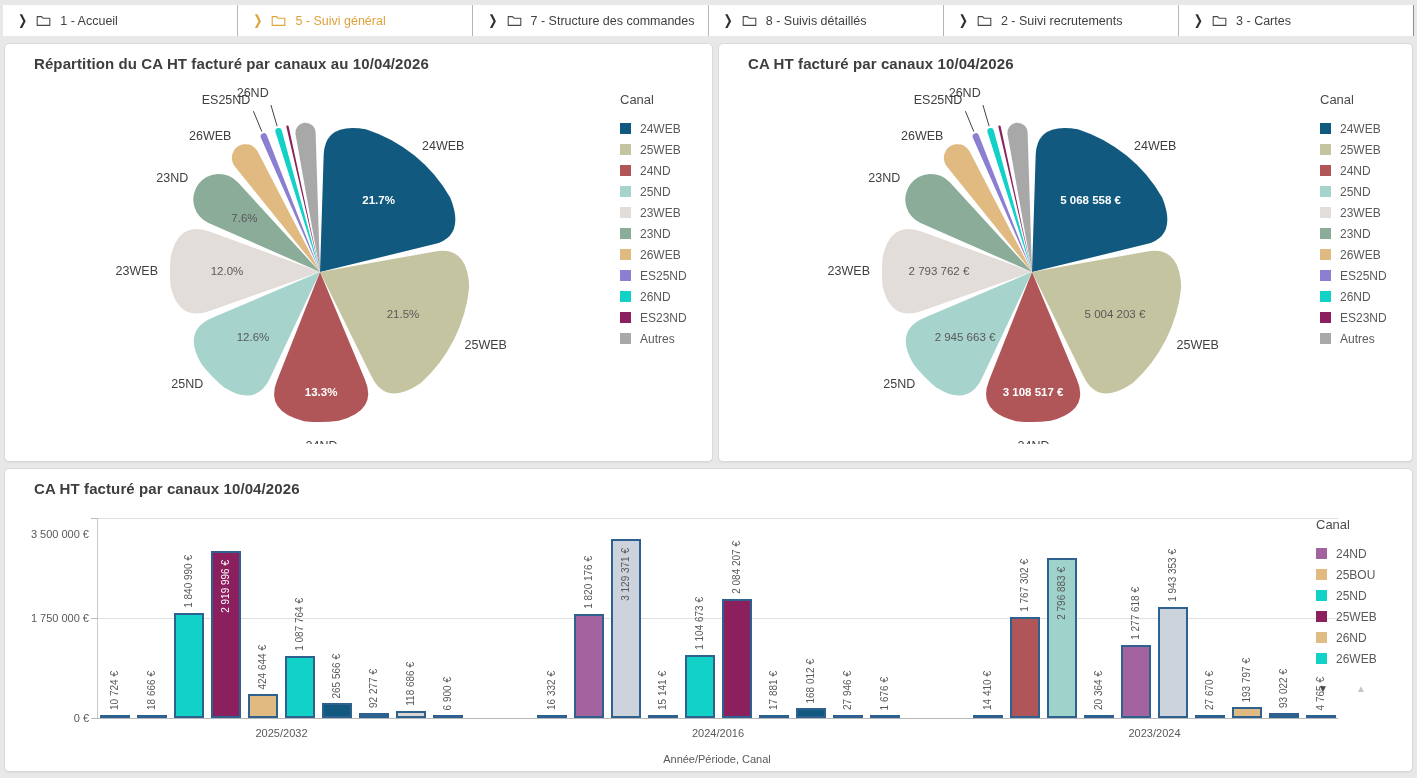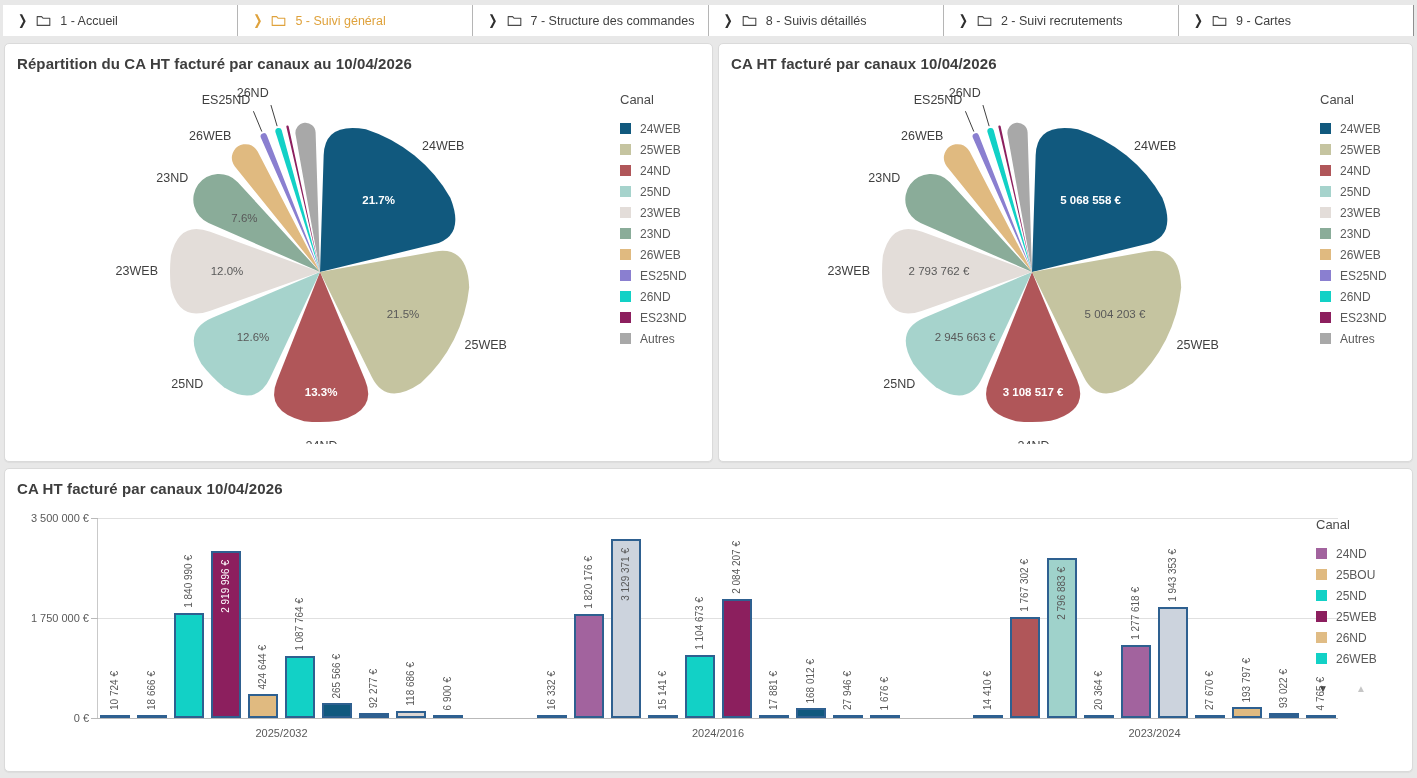--- a/index.html
+++ b/index.html
@@ -25,21 +25,21 @@
   
   .row-top{display:flex;gap:5px;margin:7px 4px 0;height:419px;}
   .card{
     position:relative;background:#fff;border:1px solid #dadada;border-radius:5px;
     box-shadow:0 1px 1px rgba(0,0,0,.05);box-sizing:border-box;overflow:hidden;
   }
   .card-left{width:709px;}
   .card-right{flex:1;}
   .card-bottom{margin:6px 4px 0;height:304px;}
   .card-title{
-    margin:0;padding:11px 12px 0;font-size:15px;font-weight:700;color:#3e3e3e;
+    margin:0;padding:11px 29px 0;font-size:15px;font-weight:700;color:#3e3e3e;
     letter-spacing:.1px;
   }
   .pie-svg{position:absolute;left:0;top:0;}
   
   .legend{position:absolute;right:10px;top:48px;width:82px;}
   .legend-title{font-size:13px;color:#4a4a4a;margin:0 0 11px 0;}
   .legend-item{display:flex;align-items:center;gap:9px;height:21px;cursor:pointer;}
   .swatch{width:11px;height:11px;flex:0 0 11px;}
   .legend-label{font-size:12px;color:#595959;white-space:nowrap;}
   .legend-arrows{display:flex;gap:28px;margin:14px 0 0 2px;font-size:10px;}
@@ -124,21 +124,21 @@
       </span>
       <span class="tab-label">2 - Suivi recrutements</span>
     </div>
     <div class="tab">
       <span class="chev">❯</span>
       <span class="folder">
         <svg width="15" height="12" viewBox="0 0 15 12">
           <path d="M1.2 10.4 V1.6 H5.6 L7 3.2 H13.8 V10.4 Z" fill="none" stroke="currentColor" stroke-width="1.1" stroke-linejoin="round"></path>
         </svg>
       </span>
-      <span class="tab-label">9 - Cartes</span>
+      <span class="tab-label">3 - Cartes</span>
     </div>
   </div>
 
 <div class="row-top">
   <section class="card card-left">
     <h2 class="card-title">Répartition du CA HT facturé par canaux au 10/04/2026</h2>
     <svg class="pie-svg" id="pie0" width="620" height="400" viewBox="0 0 620 400">
         <path d="M 315 228 L 318.675058812141 111.05773243720941 Q 319.71161386171923 78.07401594514025 360.85429574446584 85.1805910886792 A 150 150 0 0 1 445.3206613824083 153.72668570171606 Q 460.74475993720114 192.52515044644133 428.6809127510169 200.32961734822422 Z" fill="#11597e"></path>
         <text x="373.6024500202393" y="159.7867543201017" text-anchor="middle" font-size="11.5" fill="#ffffff" font-weight="700">21.7%</text>
         <text x="417.0816871320298" y="106.20918494469328" text-anchor="start" font-size="12.5" fill="#3f3f3f">24WEB</text>
@@ -302,21 +302,21 @@
 </div>
 
 <section class="card card-bottom">
   <h2 class="card-title">CA HT facturé par canaux 10/04/2026</h2>
   <div class="plot">
     <div class="gridline g-top"></div>
     <div class="gridline g-mid"></div>
     <div class="y-tickmark" style="top:0"></div>
     <div class="y-tickmark" style="top:50%"></div>
     <div class="y-tickmark" style="top:100%"></div>
-    <div class="y-tick" style="top:0">3 500 000 €</div>
+    <div class="y-tick" style="top:16px">3 500 000 €</div>
     <div class="y-tick" style="top:50%">1 750 000 €</div>
     <div class="y-tick" style="top:100%">0 €</div>
     <div class="groups" id="groups">
         <div class="bar-group">
           <div class="bar-cell">
             <div class="bar" style="height: 3px; background: rgb(46, 96, 144);"></div>
             <div class="bar-val" style="bottom: 8px;">10 724 €</div>
           </div>
           <div class="bar-cell">
             <div class="bar" style="height: 3px; background: rgb(46, 96, 144);"></div>
@@ -437,20 +437,21 @@
             <div class="bar-val" style="bottom: 10px;">93 022 €</div>
           </div>
           <div class="bar-cell">
             <div class="bar" style="height: 3px; background: rgb(46, 96, 144);"></div>
             <div class="bar-val" style="bottom: 8px;">4 765 €</div>
           </div>
           <div class="group-label">2023/2024</div>
         </div>
       </div>
   </div>
+  <div class="axis-title">Année/Période, Canal</div>
   <div class="legend" style="right:14px;top:48px;">
     <div class="legend-title">Canal</div>
     <div id="legend2">
         <div class="legend-item">
           <span class="swatch" style="background: rgb(162, 99, 158);"></span>
           <span class="legend-label">24ND</span>
         </div>
         <div class="legend-item">
           <span class="swatch" style="background: rgb(224, 186, 128);"></span>
           <span class="legend-label">25BOU</span>

